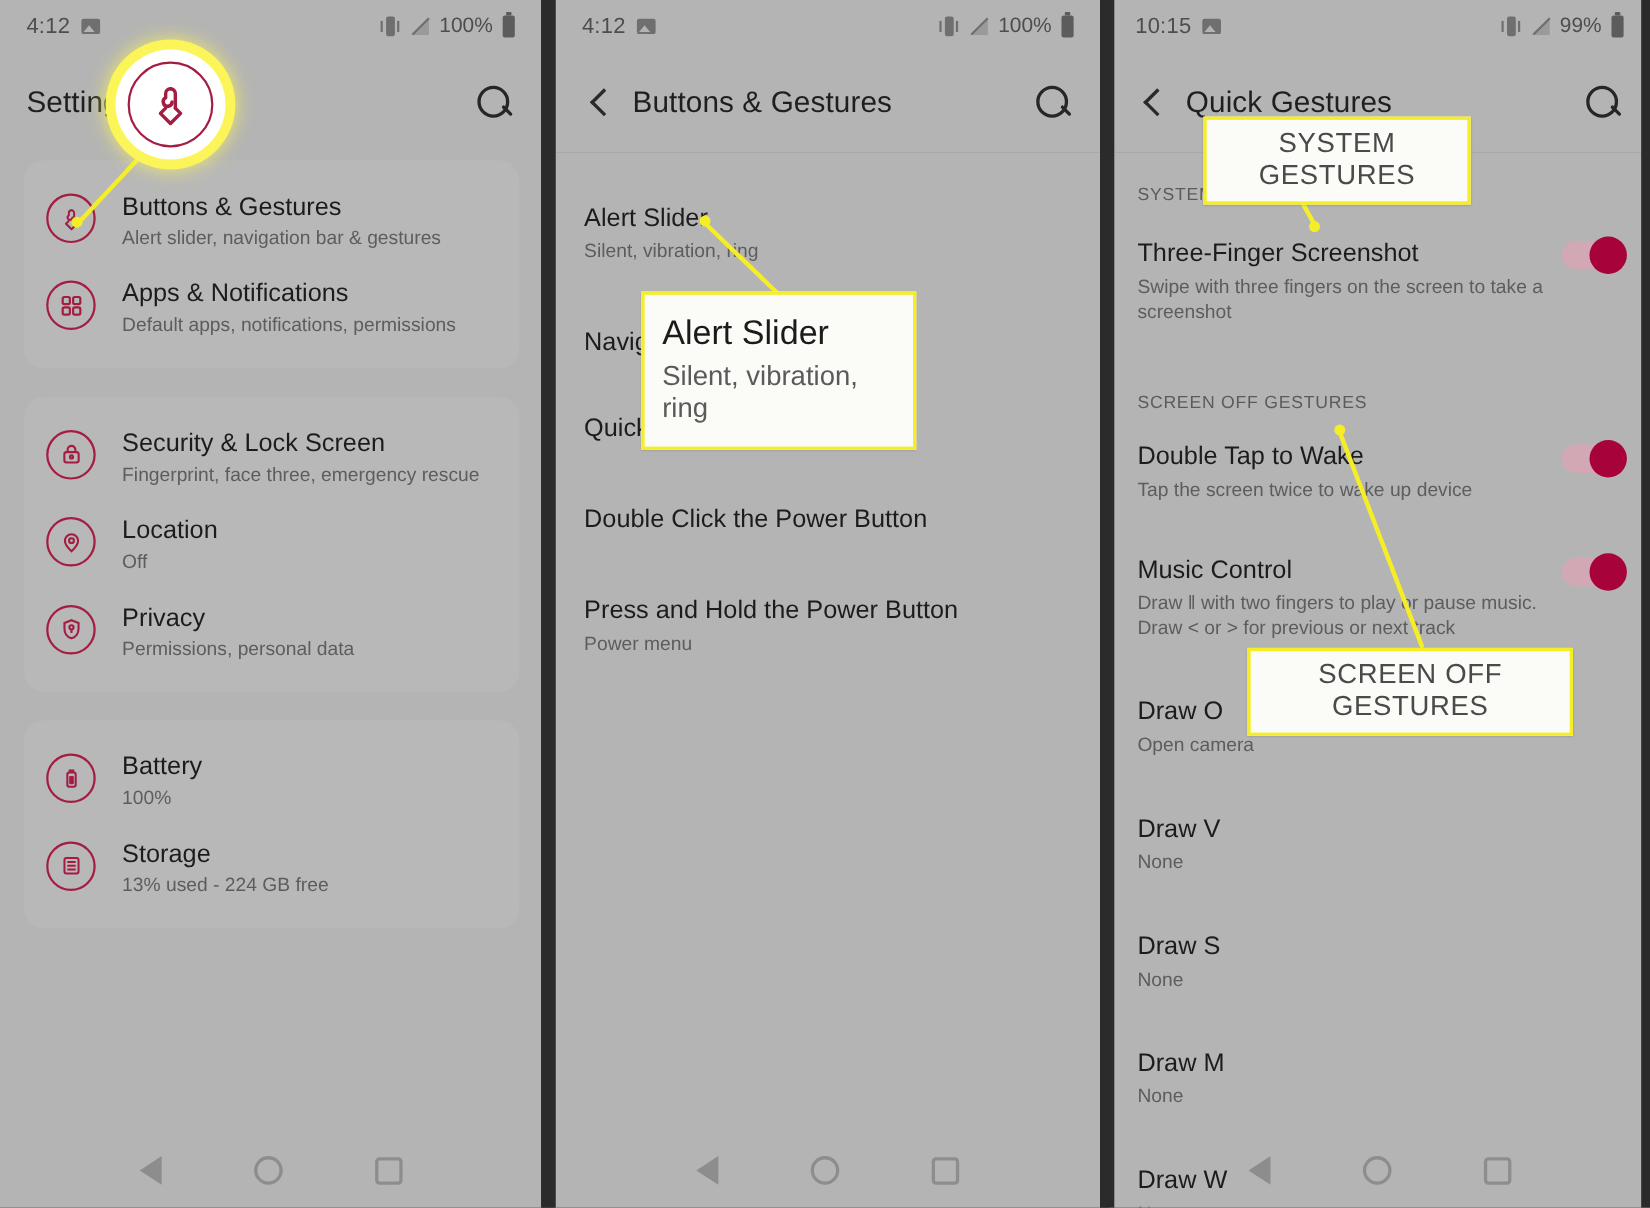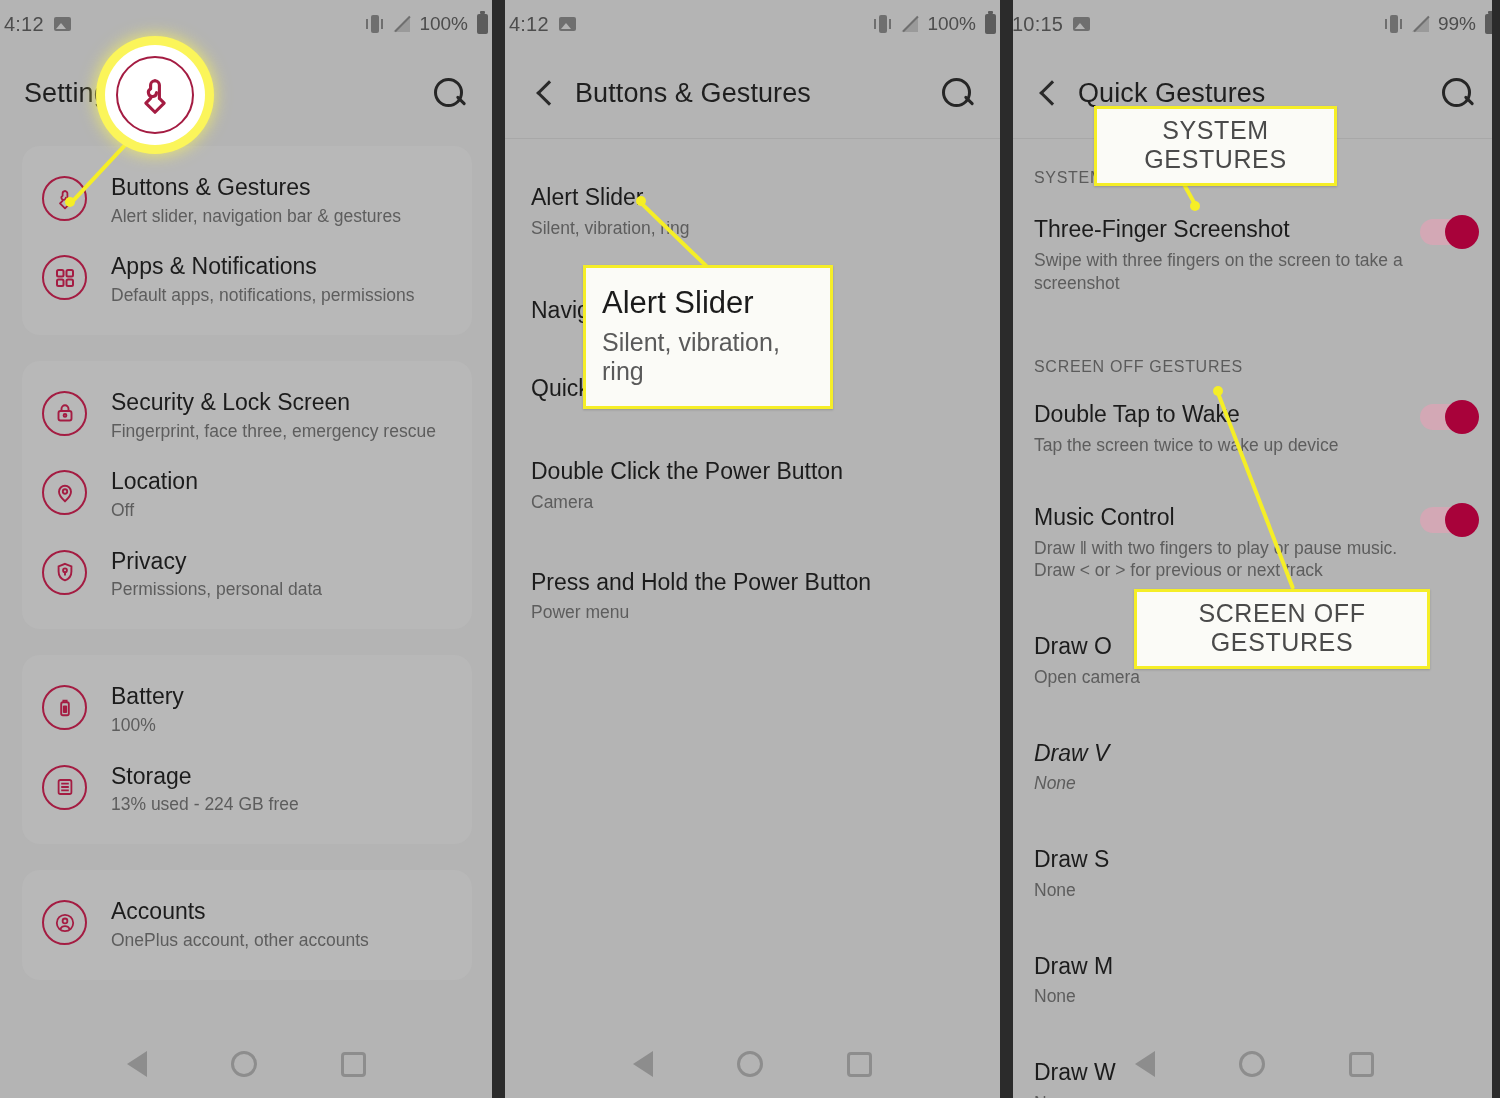--- a/index.html
+++ b/index.html
@@ -21,21 +21,21 @@
 
   .divider { position: absolute; top: 0; height: 1098px; width: 13px; background: #2b2b2b; }
   #div-1 { left: 492px; }
   #div-2 { left: 1000px; }
   #edge-r { position:absolute; left:1492px; top:0; width:8px; height:1098px; background:#2b2b2b;}
 
   
   .statusbar {
     position: relative; height: 48px;
     display: flex; align-items: center;
-    padding: 0 4px;
+    padding: 0 24px;
     font-size: 19px; color: #4a4a4a; font-weight: 500;
   }
   .sb-left { display:flex; align-items:center; gap:10px; }
   .sb-time { font-size: 20px; color:#4d4d4d; letter-spacing:.2px;}
   .sb-right { margin-left:auto; display:flex; align-items:center; gap:9px; }
   .icon-photo {
     width:17px;height:14px;background:#6f6f6f;border-radius:2px;position:relative;
   }
   .icon-photo::after{
     content:"";position:absolute;left:2px;bottom:2px;width:0;height:0;
@@ -273,35 +273,20 @@
               <path d="M7.2 7.6h7.6M7.2 11h7.6M7.2 14.4h7.6"></path>
             </svg>
           </span>
           <span class="txt">
             <span class="t1">Storage</span>
             <span class="t2">13% used - 224 GB free</span>
           </span>
         </div>
       </div>
 
-      <div class="card" style="margin-top:26px;">
-        <div class="row">
-          <span class="ic">
-            <svg width="22" height="22" viewBox="0 0 22 22" fill="none" stroke="#a41c42" stroke-width="1.8">
-              <circle cx="11" cy="11" r="8.2"></circle>
-              <circle cx="11" cy="8.9" r="2.4"></circle>
-              <path d="M6.3 17.2a5.2 5.2 0 0 1 9.4 0"></path>
-            </svg>
-          </span>
-          <span class="txt">
-            <span class="t1">Accounts</span>
-            <span class="t2">OnePlus account, other accounts</span>
-          </span>
-        </div>
-      </div>
     </div>
 
     <div class="navbar">
       <span class="nav-back"></span>
       <span class="nav-home"></span>
       <span class="nav-recent"></span>
     </div>
   </div>
 
   <div class="panel" id="panel-2">
@@ -336,21 +321,20 @@
         <div class="t2">Silent, vibration, ring</div>
       </div>
       <div class="lrow" style="padding-top:36px;">
         <div class="t1">Navigation Bar &amp; Gestures</div>
       </div>
       <div class="lrow" style="padding-top:30px;">
         <div class="t1">Quick Gestures</div>
       </div>
       <div class="lrow" style="padding-top:34px;">
         <div class="t1">Double Click the Power Button</div>
-        <div class="t2">Camera</div>
       </div>
       <div class="lrow" style="padding-top:34px;">
         <div class="t1">Press and Hold the Power Button</div>
         <div class="t2">Power menu</div>
       </div>
     </div>
 
     <div class="navbar">
       <span class="nav-back"></span>
       <span class="nav-home"></span>
@@ -410,21 +394,21 @@
         <div class="t2" style="max-width:365px;">Draw ‖ with two fingers to play or pause music. Draw &lt; or &gt; for previous or next track</div>
         <span class="toggle" style="top:30px;">
             <i class="thumb"></i>
           </span>
       </div>
 
       <div class="lrow" style="padding-top:30px;">
         <div class="t1">Draw O</div>
         <div class="t2">Open camera</div>
       </div>
-      <div class="lrow" style="padding-top:30px;font-style:italic;">
+      <div class="lrow" style="padding-top:30px;">
         <div class="t1">Draw V</div>
         <div class="t2">None</div>
       </div>
       <div class="lrow" style="padding-top:30px;">
         <div class="t1">Draw S</div>
         <div class="t2">None</div>
       </div>
       <div class="lrow" style="padding-top:30px;">
         <div class="t1">Draw M</div>
         <div class="t2">None</div>

